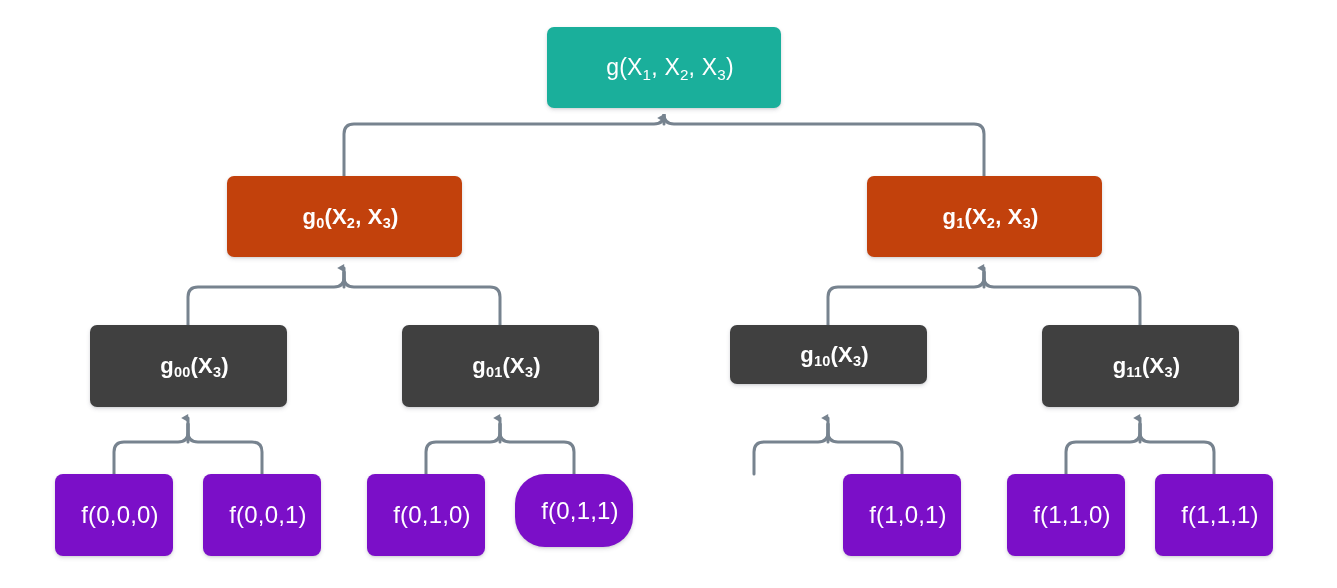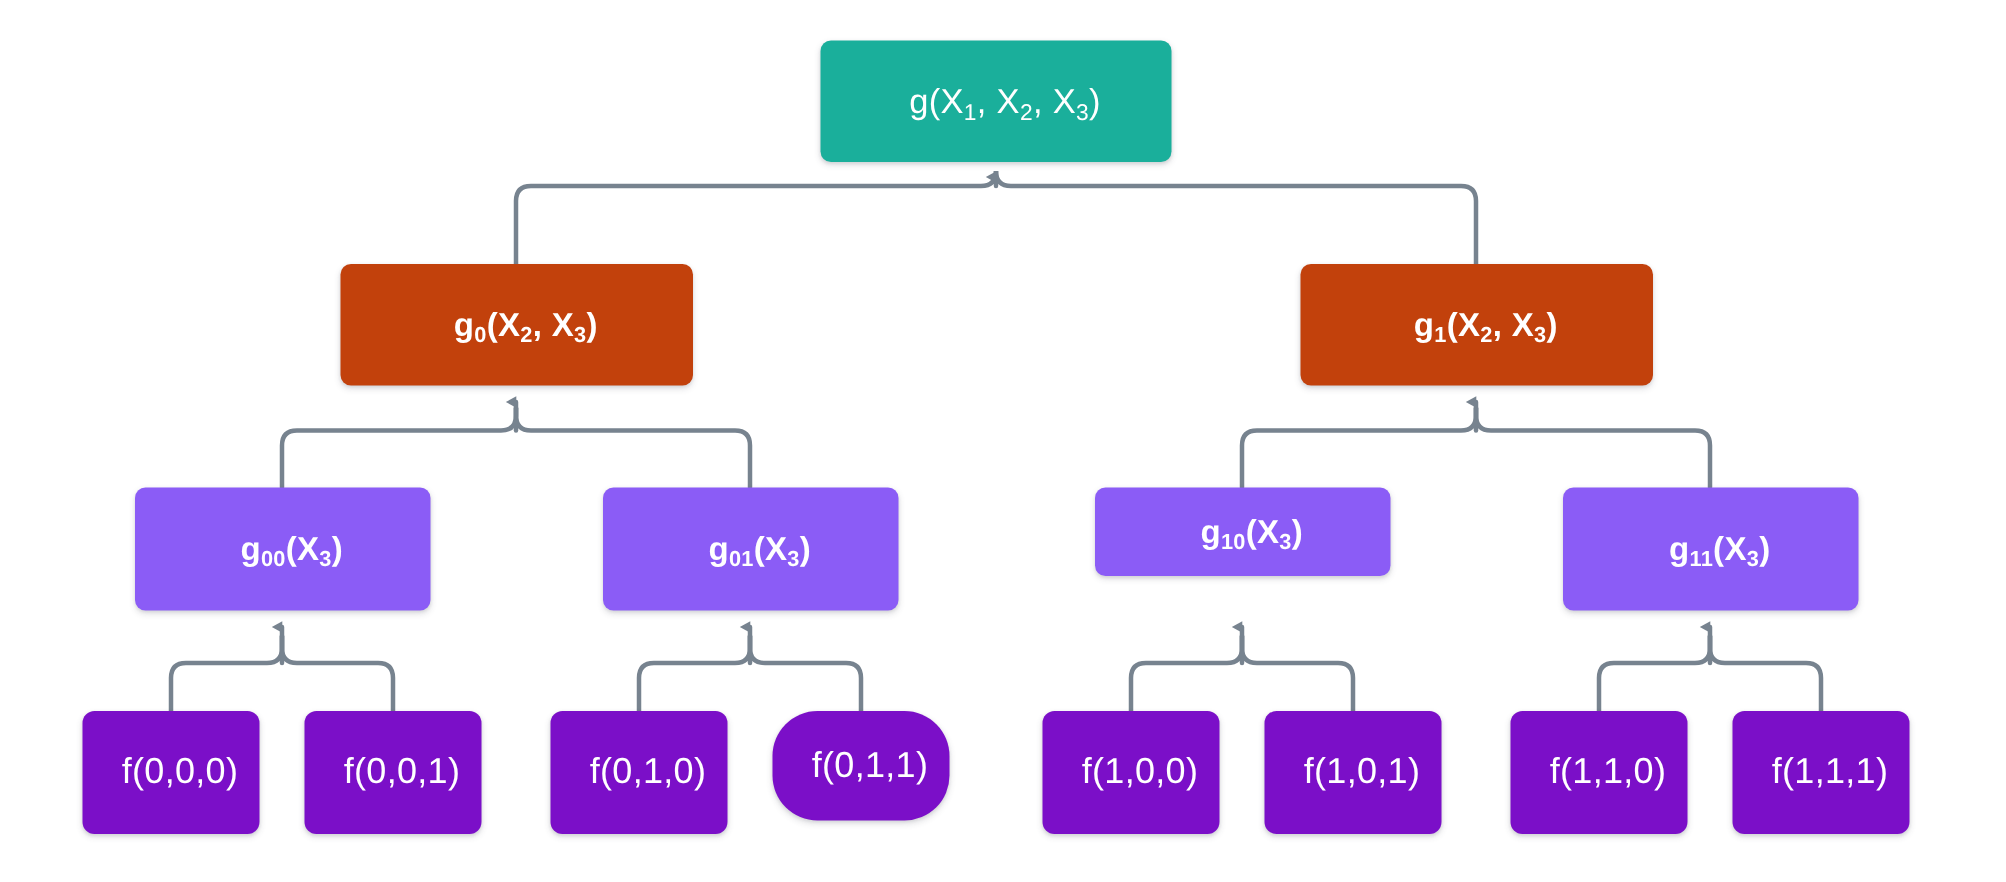--- a/index.html
+++ b/index.html
@@ -55,21 +55,21 @@
     font-weight: 500;
   }
   .level-2 {
     background: #c2410c;
   }
   .level-2 .node-label {
     font-size: 22px;
     font-weight: 700;
   }
   .level-3 {
-    background: #8b5cf6;
+    background: #404040;
   }
   .level-3 .node-label {
     font-size: 22px;
     font-weight: 700;
   }
   .level-leaf {
     background: #7b0fc8;
     border-radius: 8px;
   }
   .level-leaf .node-label {
@@ -168,23 +168,20 @@
   </div>
   <div class="node level-leaf" style="left:203px; top:474px; width:118px; height:82px;">
     <span class="node-label">f(0,0,1)</span>
   </div>
   <div class="node level-leaf" style="left:367px; top:474px; width:118px; height:82px;">
     <span class="node-label">f(0,1,0)</span>
   </div>
   <div class="node level-leaf" style="left:515px; top:474px; width:118px; height:73px;border-radius:30px;">
     <span class="node-label">f(0,1,1)</span>
   </div>
-  <div class="node level-leaf" style="left:695px; top:474px; width:118px; height:82px;">
-    <span class="node-label">f(1,0,0)</span>
-  </div>
   <div class="node level-leaf" style="left:843px; top:474px; width:118px; height:82px;">
     <span class="node-label">f(1,0,1)</span>
   </div>
   <div class="node level-leaf" style="left:1007px; top:474px; width:118px; height:82px;">
     <span class="node-label">f(1,1,0)</span>
   </div>
   <div class="node level-leaf" style="left:1155px; top:474px; width:118px; height:82px;">
     <span class="node-label">f(1,1,1)</span>
   </div>
 

